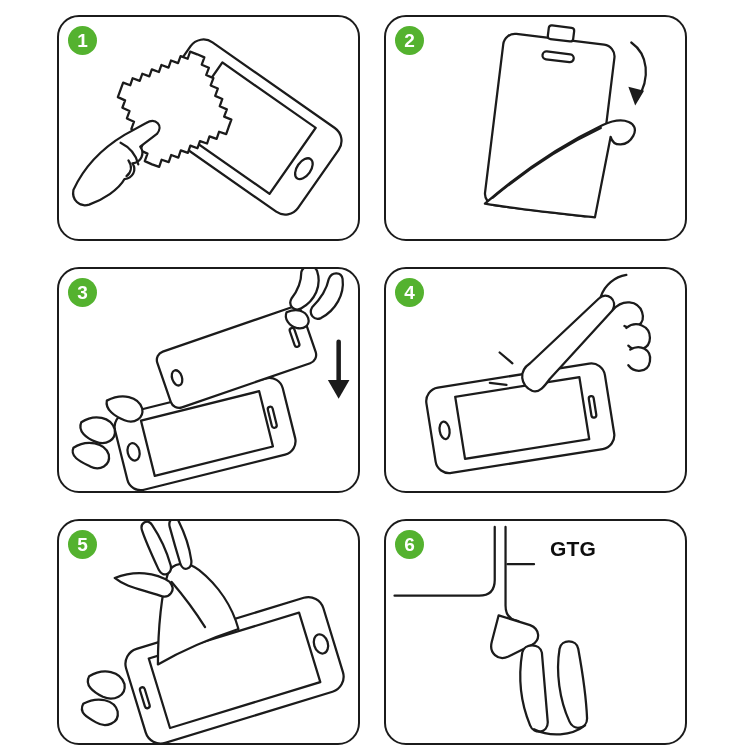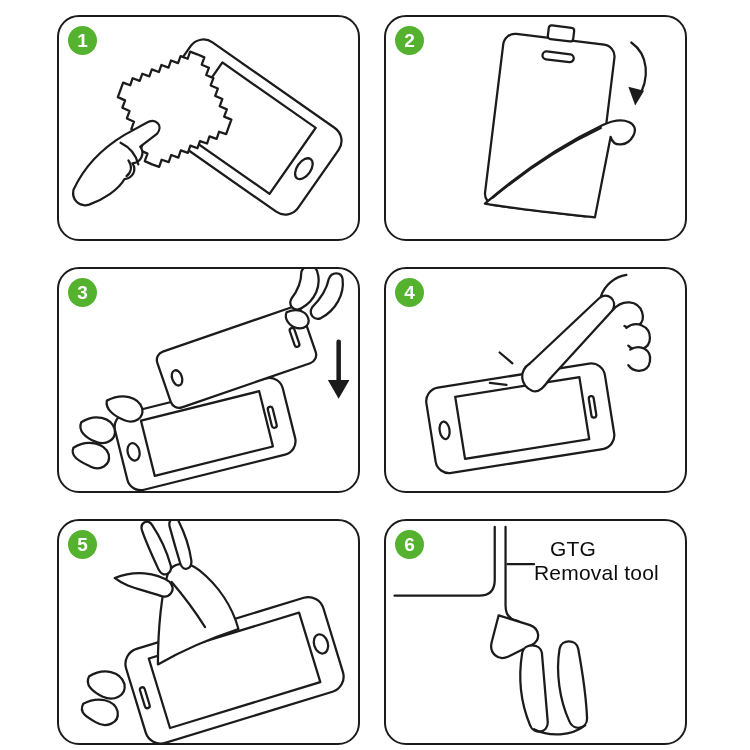--- a/index.html
+++ b/index.html
@@ -20,21 +20,21 @@
   .panel svg { position:absolute; left:0; top:0; width:100%; height:100%; }
 
   
   .s { fill:none; stroke:#1b1b1b; stroke-width:2.3; stroke-linecap:round; stroke-linejoin:round; }
   .w { fill:#ffffff; stroke:#1b1b1b; stroke-width:2.3; stroke-linecap:round; stroke-linejoin:round; }
   .f { fill:#1b1b1b; stroke:none; }
   .thick { stroke-width:4.6; }
 
   .tool-label {
     position:absolute; left:148px; top:16px; z-index:2;
-    font-weight:400; font-size:21px; color:#0d0d0d; line-height:24px;
+    font-weight:700; font-size:21px; color:#0d0d0d; line-height:24px;
     letter-spacing:0.2px;
   }
   .tool-label .l1 { margin-left:16px; }
 </style>
 </head>
 <body>
 
 <div class="panel" style="left:57px; top:15px">
   <div class="badge">1</div>
   <svg viewBox="0 0 303 226">
@@ -126,21 +126,20 @@
     <path class="w" d="M56,58 C76,50 98,52 112,62 C119,70 112,80 102,76 C86,70 68,68 56,58 Z"></path>
     <path class="w" d="M30,158 C45,149 62,153 66,166 C68,178 55,184 44,179 C34,174 25,167 30,158 Z"></path>
     <path class="w" d="M24,186 C39,178 56,182 59,194 C61,206 47,211 37,205 C28,200 19,195 24,186 Z"></path>
   </svg>
 </div>
 
 <div class="panel" style="left:384px; top:519px">
   <div class="badge">6</div>
   <div class="tool-label">
     <div class="l1">GTG</div>
-    <div class="l2">Removal tool</div>
   </div>
   <svg viewBox="0 0 303 226">
     <path class="s" d="M8,76 L94,76 Q110,76 110,60 L110,6"></path>
     <path class="s" d="M121,6 L121,86 Q121,100 134,102"></path>
     <path class="s" d="M150,44 L123,44"></path>
     <path class="w" d="M114,96 L146,106 C156,110 157,121 148,126 L124,138 C113,143 104,134 107,123 Z"></path>
     <path class="w" d="M138,134 C134,158 136,184 146,208 C150,218 164,216 164,205 C162,180 160,156 158,134 C156,124 140,124 138,134 Z"></path>
     <path class="w" d="M176,130 C172,154 176,182 186,204 C190,214 204,212 204,201 C203,176 199,152 195,130 C193,120 178,120 176,130 Z"></path>
     <path class="s" d="M150,212 C166,220 188,219 202,208"></path>
   </svg>

